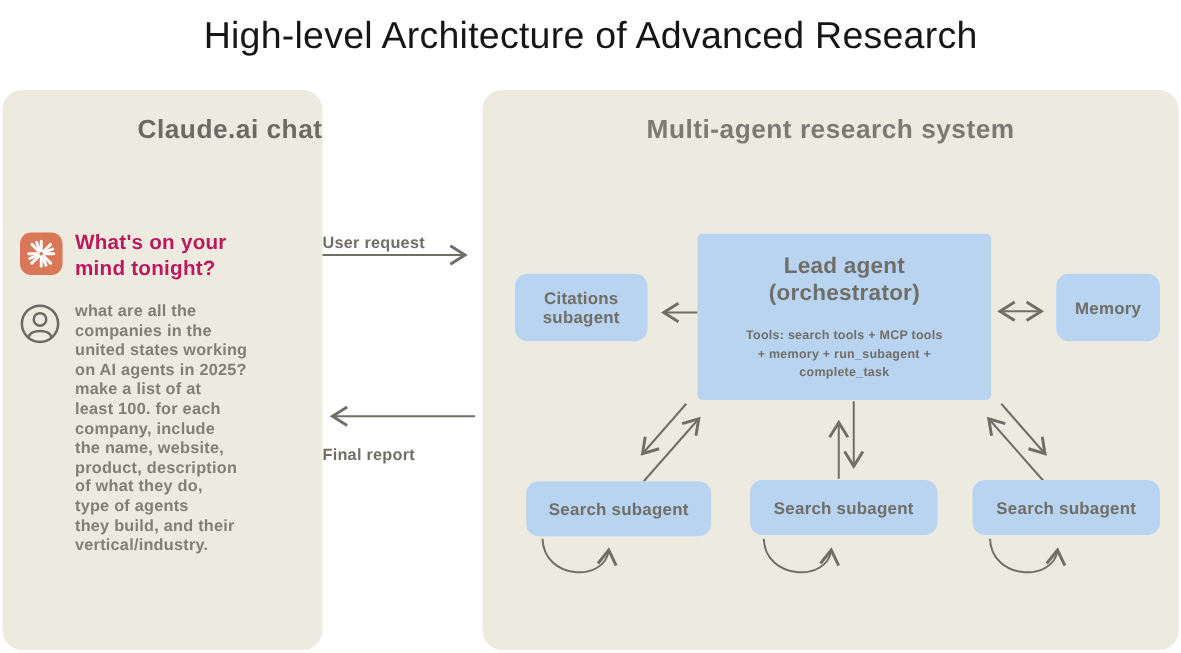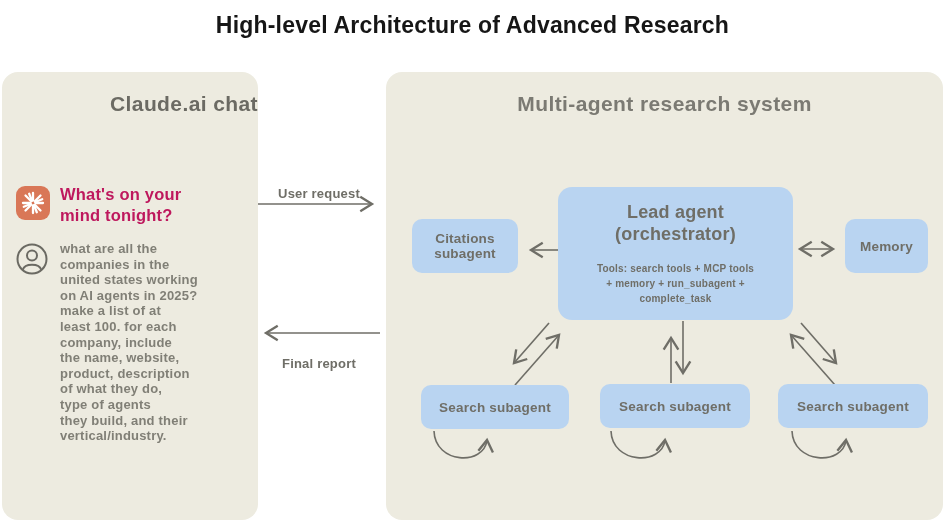--- a/index.html
+++ b/index.html
@@ -1,21 +1,21 @@
 <!DOCTYPE html>
 <html><head>
 <meta charset="utf-8">
 <style>
   * { margin: 0; padding: 0; box-sizing: border-box; }
   html, body { width: 945px; height: 522px; background: #ffffff; overflow: hidden; }
   body { font-family: "Liberation Sans", sans-serif; position: relative; }
 
   .main-title {
     position: absolute; left: 0; top: 12px; width: 945px;
-    text-align: center; font-size: 23px; font-weight: bold;
+    text-align: center; font-size: 30px; font-weight: normal;
     color: #161616; letter-spacing: 0.2px;
   }
 
   .panel {
     position: absolute; top: 72px; height: 448px;
     background: #edebe0; border-radius: 16px;
   }
   .panel.left  { left: 2px;   width: 256px; }
   .panel.right { left: 386px; width: 557px; }
 
@@ -35,34 +35,34 @@
     color: #be185d; white-space: pre-line; letter-spacing: 0.2px;
   }
   .user-icon { position: absolute; left: 14px; top: 171px; width: 32px; height: 32px; }
   .user-message {
     position: absolute; left: 58px; top: 169px; width: 192px;
     font-size: 13px; font-weight: bold; line-height: 15.6px;
     color: #807f76; white-space: pre-line; letter-spacing: 0.2px;
   }
 
   .flow-label {
-    position: absolute; left: 258px; width: 122px; text-align: center;
+    position: absolute; left: 258px; width: 122px; text-align: left;
     font-size: 13px; font-weight: bold; color: #6f6e67; letter-spacing: 0.2px;
   }
   .flow-label.user-request { top: 186px; }
   .flow-label.final-report { top: 312px; margin-top: 44px; }
 
   .arrows { position: absolute; left: 0; top: 0; width: 945px; height: 522px; z-index: 2; }
 
   .node {
     position: absolute; z-index: 3; background: #b9d4f1;
     display: flex; flex-direction: column; align-items: center; justify-content: center;
     color: #6f6e67; font-weight: bold; text-align: center; letter-spacing: 0.2px;
   }
-  .node.lead { left: 558px; top: 187px; width: 235px; height: 133px; border-radius: 14px; }
+  .node.lead { left: 558px; top: 187px; width: 235px; height: 133px; border-radius: 4px; }
   .node.lead .node-title { font-size: 18px; line-height: 22px; white-space: pre-line; margin-bottom: 16px; }
   .node.lead .node-sub   { font-size: 10px; line-height: 15px; white-space: pre-line; }
   .node.small { border-radius: 10px; font-size: 13.5px; line-height: 15px; white-space: pre-line; }
   .node.citations { left: 412px; top: 219px; width: 106px; height: 54px; }
   .node.memory    { left: 845px; top: 219px; width: 83px;  height: 54px; }
   .node.search1   { left: 421px; top: 385px; width: 148px; height: 44px; }
   .node.search2   { left: 600px; top: 384px; width: 150px; height: 44px; }
   .node.search3   { left: 778px; top: 384px; width: 150px; height: 44px; }
 </style>
 </head>

